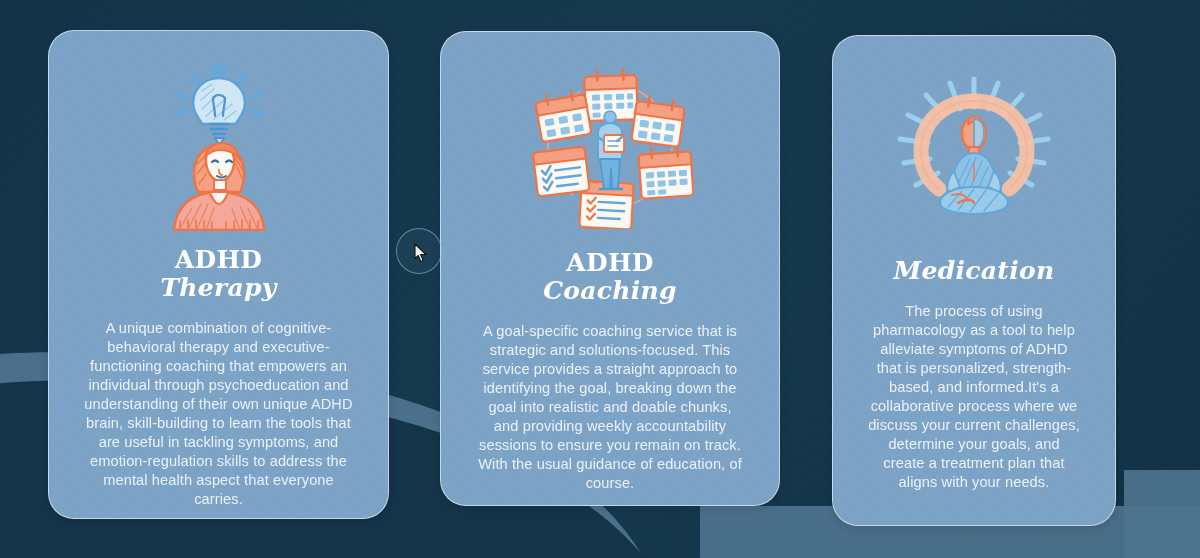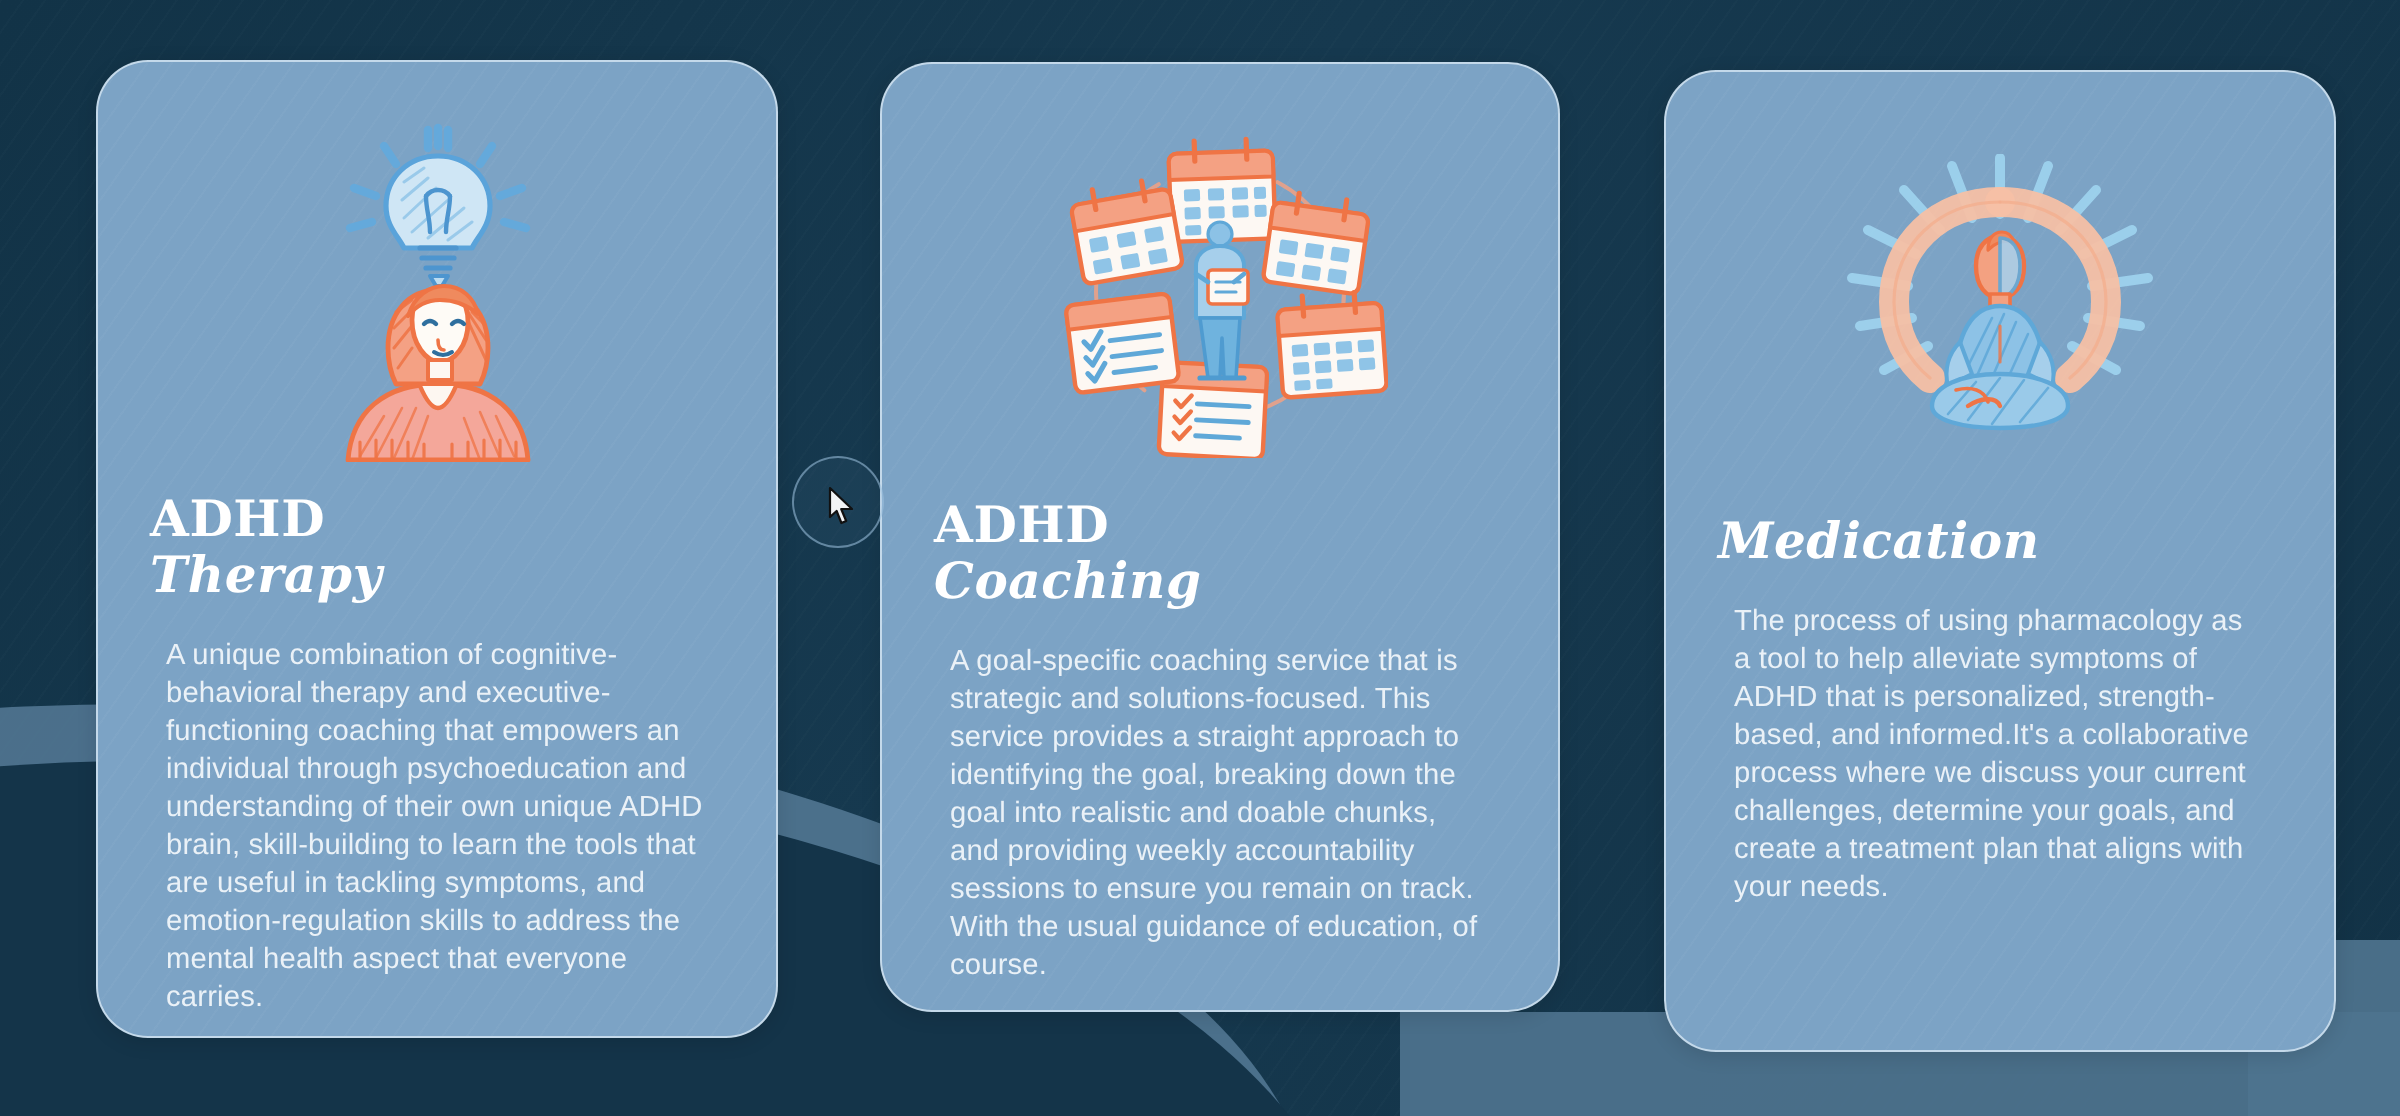--- a/index.html
+++ b/index.html
@@ -82,38 +82,39 @@
   }
 
   .card {
     position: absolute;
     background: #7ca3c5;
     border: 1px solid rgba(225,238,248,.72);
     border-radius: 26px;
     box-shadow: 0 2px 10px rgba(0,0,0,.12);
     overflow: hidden;
     padding: 0 26px;
+    text-align: center;
   }
   .card::after {
     
     content: "";
     position: absolute;
     inset: 0;
     background-image:
       repeating-linear-gradient(125deg,
         rgba(255,255,255,0.028) 0px,
         rgba(255,255,255,0.028) 1px,
         rgba(0,0,0,0) 1px,
         rgba(0,0,0,0) 10px);
     pointer-events: none;
   }
 
   .card-1 { left: 48px;  top: 30px; width: 341px; height: 489px; }
   .card-2 { left: 440px; top: 31px; width: 340px; height: 475px; }
-  .card-3 { left: 832px; top: 35px; width: 336px; height: 491px; }
+  .card-3 { left: 832px; top: 35px; width: 284px; height: 491px; }
 
   .illus {
     position: relative;
     z-index: 2;
     height: 180px;
     display: flex;
     align-items: center;
     justify-content: center;
     margin-top: 22px;
   }

